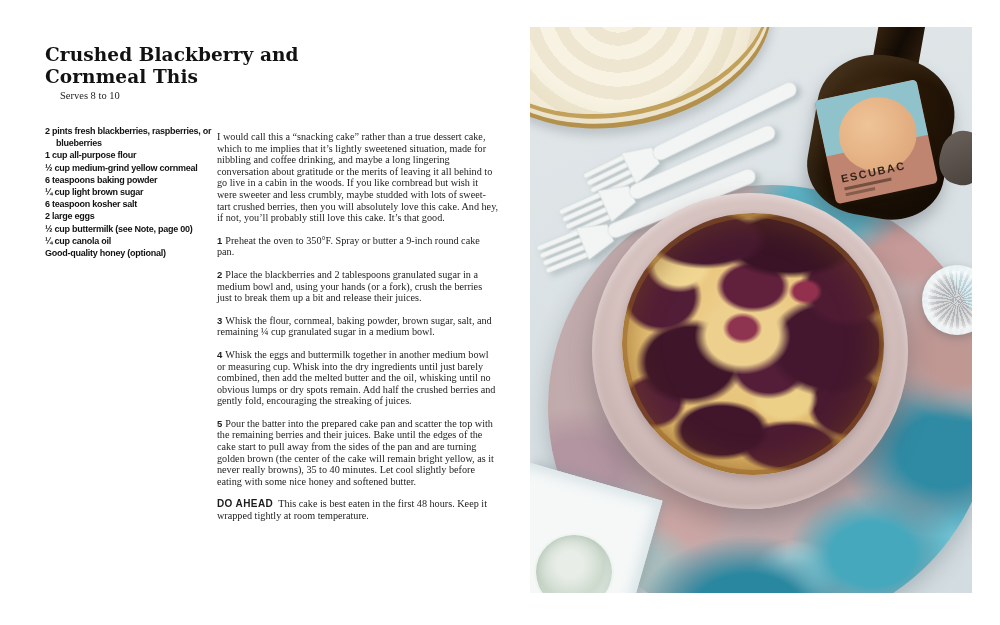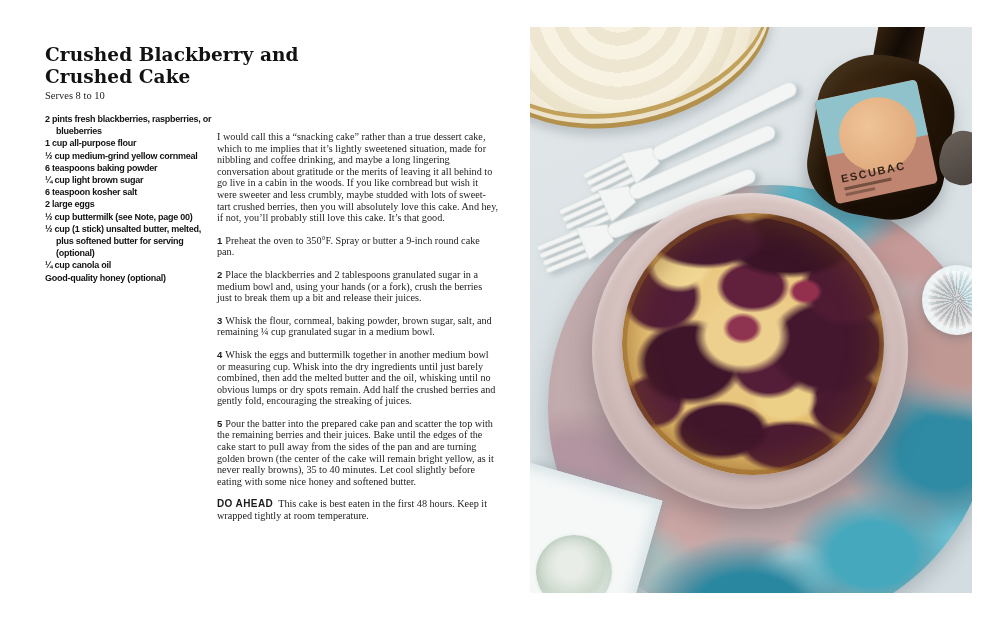--- a/index.html
+++ b/index.html
@@ -9,25 +9,25 @@
   }
 
   
   .title {
     position:absolute; left:45px; top:44px; width:320px;
     font-family:"DejaVu Serif", serif; font-weight:700;
     font-size:18.5px; line-height:21.5px; color:#121212; letter-spacing:0.1px;
   }
   .title span { display:block; }
   .serves {
-    position:absolute; left:45px; top:90px;
+    position:absolute; left:60px; top:90px;
     font-family:"Liberation Serif", serif; font-size:10.5px; color:#1d1d1d;text-align:right;
   }
   .ingredients {
-    position:absolute; left:45px; top:113px; width:172px;
+    position:absolute; left:45px; top:125px; width:172px;
     font-family:"Liberation Sans", sans-serif; font-weight:700;
     font-size:9px; line-height:12.2px; letter-spacing:-0.25px; color:#121212;
   }
   .ing { padding-left:11px; text-indent:-11px; }
   .body-col {
     position:absolute; left:217px; top:131px; width:282px;
     font-size:10.2px; line-height:11.6px; color:#1c1c1c;
   }
   .intro { margin:0 0 11px 0; }
   .step  { margin:8px 0 11px 0; }
@@ -182,34 +182,33 @@
     box-shadow: inset 0 0 10px rgba(140,162,146,0.45);
   }
 </style>
 </head>
 <body>
 
 <div class="spread">
 
   <div class="title">
     <span>Crushed Blackberry and</span>
-    <span>Crushed Cake</span>
+    <span>Cornmeal This</span>
   </div>
   <div class="serves">Serves 8 to 10</div>
 
   <div class="ingredients">
     <div class="ing">2 pints fresh blackberries, raspberries, or blueberries</div>
     <div class="ing">1 cup all-purpose flour</div>
     <div class="ing">½ cup medium-grind yellow cornmeal</div>
     <div class="ing">6 teaspoons baking powder</div>
     <div class="ing">¼ cup light brown sugar</div>
     <div class="ing">6 teaspoon kosher salt</div>
     <div class="ing">2 large eggs</div>
     <div class="ing">½ cup buttermilk (see Note, page 00)</div>
-    <div class="ing">½ cup (1 stick) unsalted butter, melted, plus softened butter for serving (optional)</div>
     <div class="ing">¼ cup canola oil</div>
     <div class="ing">Good-quality honey (optional)</div>
   </div>
 
   <div class="body-col">
     <p class="intro">I would call this a “snacking cake” rather than a true dessert cake, which to me implies that it’s lightly sweetened situation, made for nibbling and coffee drinking, and maybe a long lingering conversation about gratitude or the merits of leaving it all behind to go live in a cabin in the woods. If you like cornbread but wish it were sweeter and less crumbly, maybe studded with lots of sweet-tart crushed berries, then you will absolutely love this cake. And hey, if not, you’ll probably still love this cake. It’s that good.</p>
     <p class="step"><span class="stepnum">1</span><span>Preheat the oven to 350°F. Spray or butter a 9-inch round cake pan.</span></p>
     <p class="step"><span class="stepnum">2</span><span>Place the blackberries and 2 tablespoons granulated sugar in a medium bowl and, using your hands (or a fork), crush the berries just to break them up a bit and release their juices.</span></p>
     <p class="step"><span class="stepnum">3</span><span>Whisk the flour, cornmeal, baking powder, brown sugar, salt, and remaining ¼ cup granulated sugar in a medium bowl.</span></p>
     <p class="step"><span class="stepnum">4</span><span>Whisk the eggs and buttermilk together in another medium bowl or measuring cup. Whisk into the dry ingredients until just barely combined, then add the melted butter and the oil, whisking until no obvious lumps or dry spots remain. Add half the crushed berries and gently fold, encouraging the streaking of juices.</span></p>

